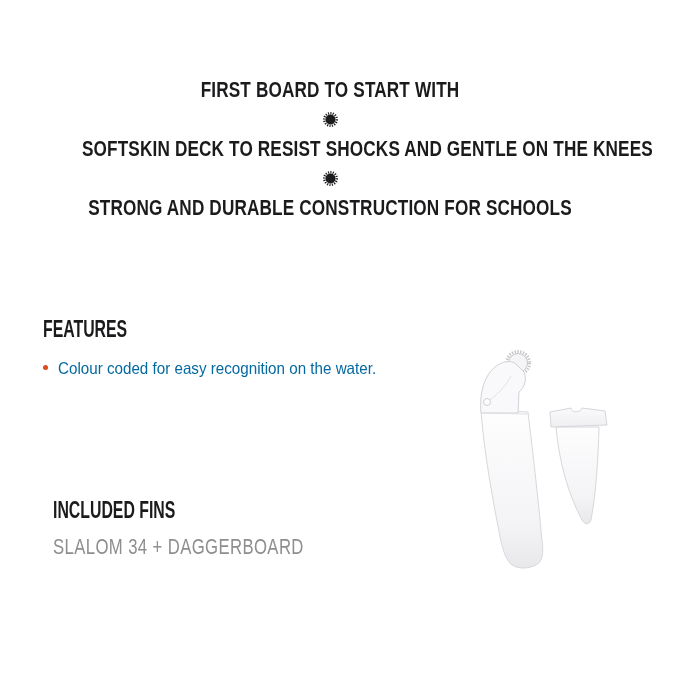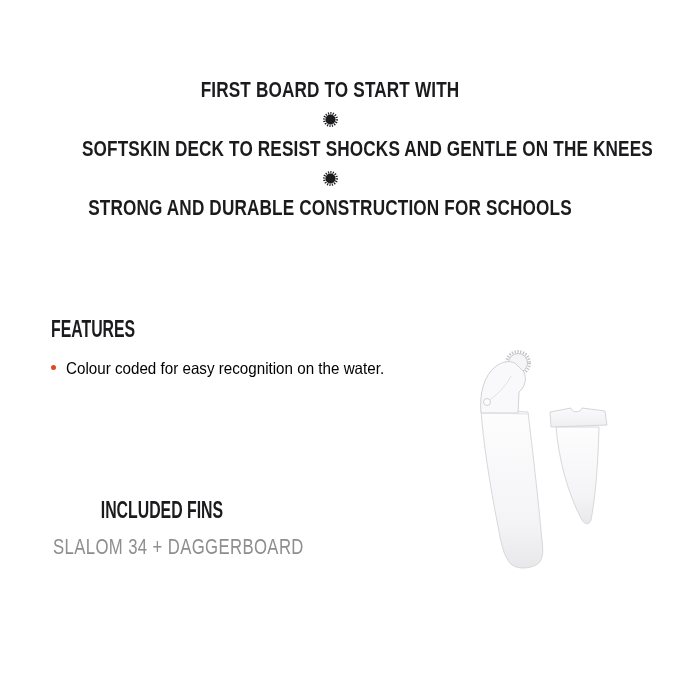--- a/index.html
+++ b/index.html
@@ -22,37 +22,37 @@
     transform:scaleX(.78);transform-origin:50% 50%;
   }
   .star{display:block;margin:9px auto;width:17px;height:17px;}
 
   
   .section-heading{
     font-size:24px;font-weight:bold;line-height:26px;
     color:#1b1b1d;white-space:nowrap;
     transform:scaleX(.66);transform-origin:left center;
   }
-  .features{position:absolute;left:51px;top:316px;}
+  .features{position:absolute;left:43px;top:316px;}
   .feature-list{margin:12px 0 0 0;padding:0;list-style:none;}
   .feature-item{
     display:flex;align-items:flex-start;
-    font-size:16.5px;line-height:28px;color:#000000;
+    font-size:16.5px;line-height:28px;color:#0369a1;
     white-space:nowrap;
   }
   .feature-bullet{
     flex:0 0 auto;width:5px;height:5px;border-radius:50%;
     background:#e0491d;margin:11px 10px 0 0;
   }
   .feature-text{
     display:inline-block;
     transform:scaleX(.92);transform-origin:left center;
   }
 
-  .included{position:absolute;left:53px;top:497px;text-align:center;}
+  .included{position:absolute;left:53px;top:497px;}
   .fins-subtitle{
     margin-top:12px;
     font-size:22px;line-height:24px;color:#8e8e91;
     letter-spacing:.5px;white-space:nowrap;
     transform:scaleX(.76);transform-origin:left center;
   }
 
   
   .fins-art{position:absolute;left:466px;top:336px;width:150px;height:240px;}
 </style>

